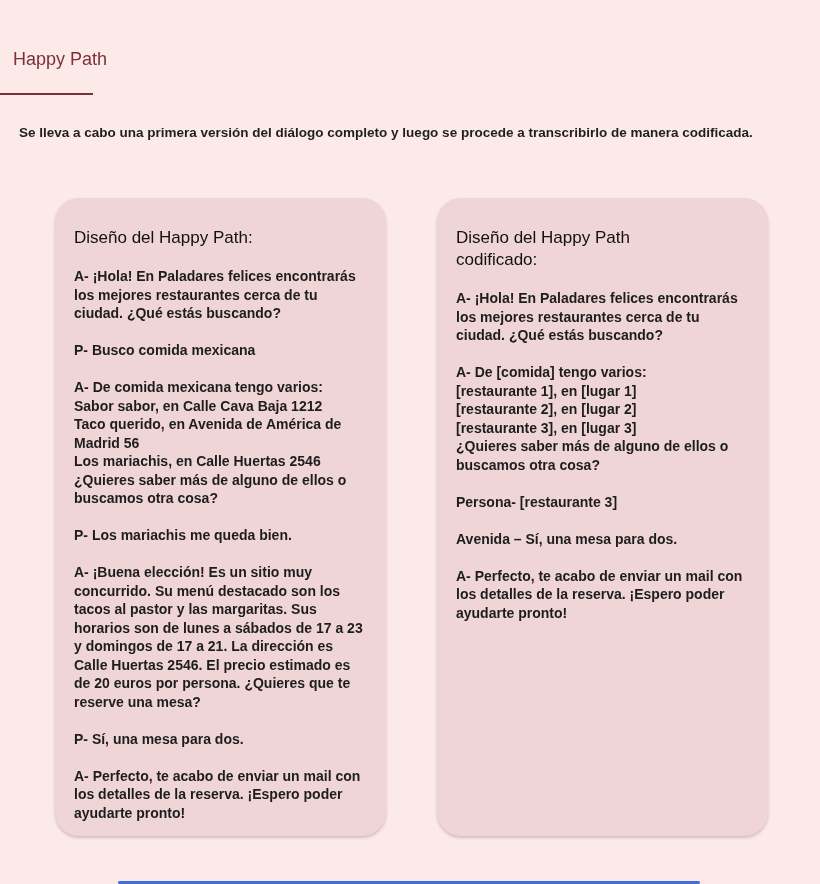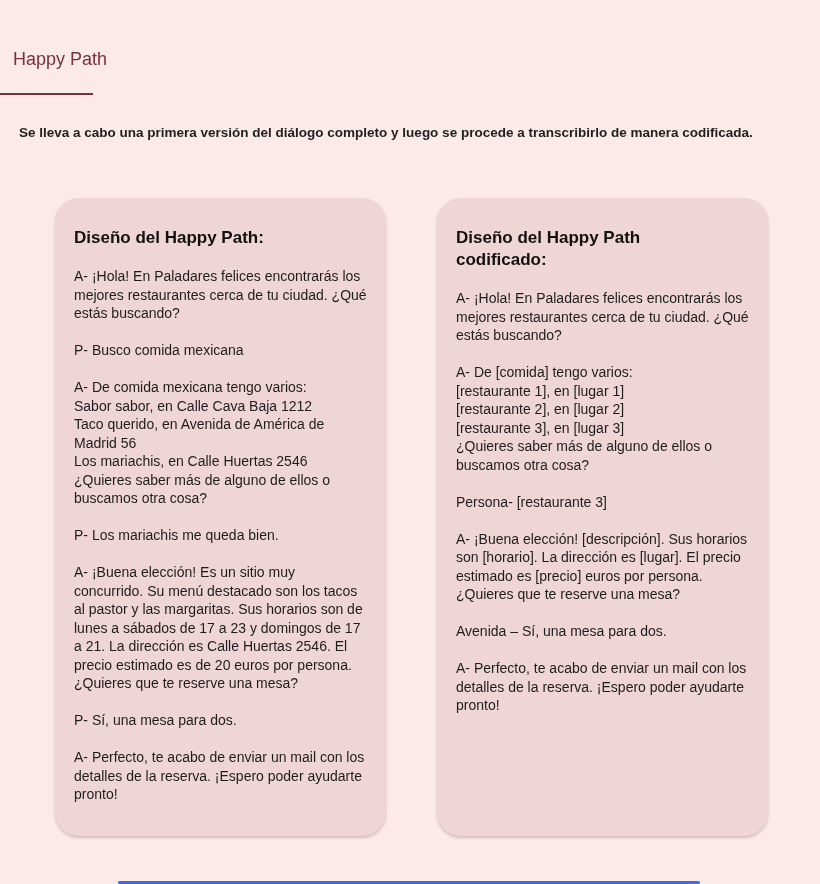--- a/index.html
+++ b/index.html
@@ -26,25 +26,25 @@
   }
   .card{
     position:absolute;top:198px;width:331px;height:638px;
     background:var(--card);border-radius:24px;
     padding:29px 19px 20px 19px;
     box-shadow:0 2px 3px rgba(90,60,60,0.25);
   }
   .card-left{left:55px;}
   .card-right{left:437px;}
   .card h2{
-    margin:0 0 18px 0;font-size:17px;line-height:22px;font-weight:700;color:#111;
+    margin:0 0 18px 0;font-size:17px;line-height:22px;font-weight:400;color:#111;
   }
   .card h2.heading-narrow{max-width:215px;}
   .card p{
-    margin:0 0 18.5px 0;font-size:14px;line-height:18.5px;font-weight:400;
+    margin:0 0 18.5px 0;font-size:14px;line-height:18.5px;font-weight:700;
     white-space:pre-line;color:var(--text);
   }
   .card p:last-child{margin-bottom:0;}
   .hscrollbar{
     position:absolute;left:118px;top:881px;width:582px;height:3px;
     background:var(--scrollbar);border-radius:2px;
   }
 </style>
 </head>
 <body>
@@ -70,18 +70,17 @@
 
 <section class="card card-right">
   <h2 class="heading-narrow">Diseño del Happy Path codificado:</h2>
   <p>A- ¡Hola! En Paladares felices encontrarás los mejores restaurantes cerca de tu ciudad. ¿Qué estás buscando?</p>
   <p>A- De [comida] tengo varios:
 [restaurante 1], en [lugar 1]
 [restaurante 2], en [lugar 2]
 [restaurante 3], en [lugar 3]
 ¿Quieres saber más de alguno de ellos o buscamos otra cosa?</p>
   <p>Persona- [restaurante 3]</p>
-  <p>A- ¡Buena elección! [descripción]. Sus horarios son [horario]. La dirección es [lugar]. El precio estimado es [precio] euros por persona. ¿Quieres que te reserve una mesa?</p>
   <p>Avenida – Sí, una mesa para dos.</p>
   <p>A- Perfecto, te acabo de enviar un mail con los detalles de la reserva. ¡Espero poder ayudarte pronto!</p>
 </section>
 
 <div class="hscrollbar"></div>
 
 </body></html>

